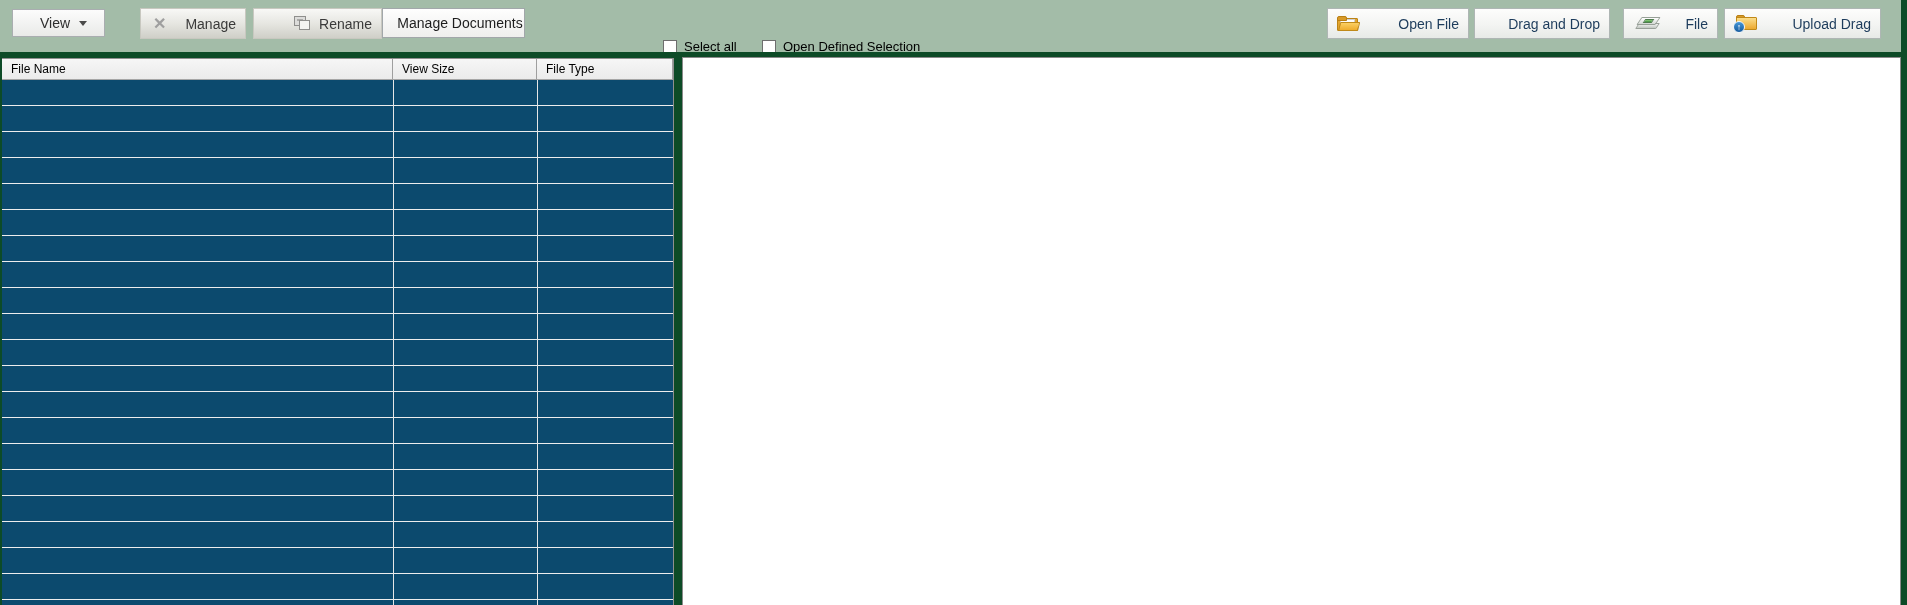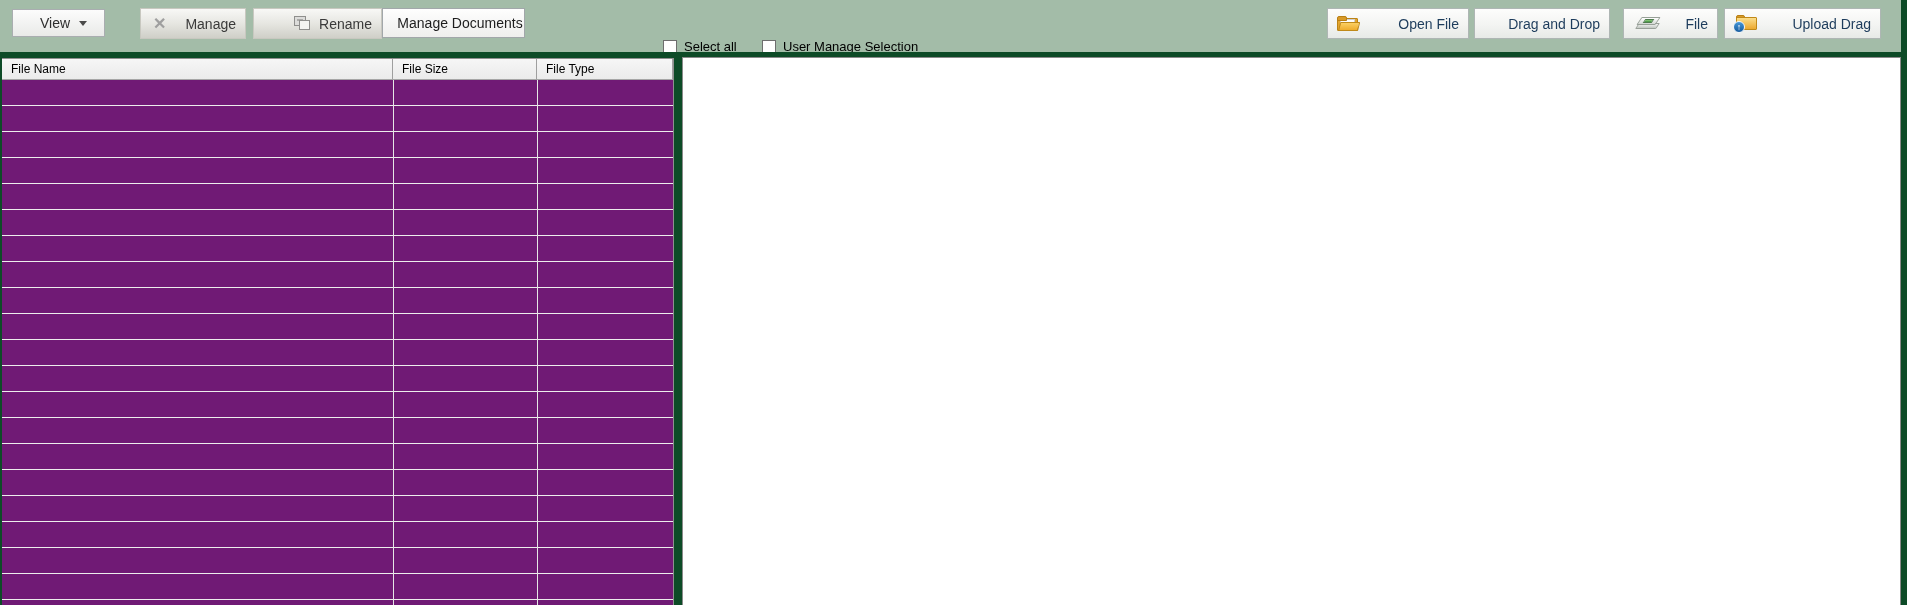--- a/index.html
+++ b/index.html
@@ -80,21 +80,21 @@
   .u-badge { position:absolute; left:-1px; bottom:-1px; width:12px; height:12px;
     border-radius:50%; background:linear-gradient(#4798d8,var(--upload-badge-blue,#145a9e));
     border:1px solid #eef4f9; color:#fff; font-size:9px; line-height:11px;
     text-align:center; font-weight:bold; }
 
   
   .content { position:absolute; left:0; top:52px; width:1907px; height:553px;
     background:var(--frame-green,#0d4b27); }
 
   .left-panel { position:absolute; left:2px; top:6px; width:672px; height:547px;
-    background:#701a75; border-top:1px solid #8f8f8f; border-right:1px solid #8f8f8f;
+    background:#0c4a6e; border-top:1px solid #8f8f8f; border-right:1px solid #8f8f8f;
     overflow:hidden; }
   .list-header { display:flex; height:21px; font-size:12px; color:#000; }
   .hcell { background:linear-gradient(#f6f6f6,#ebebeb); border-right:1px solid #9f9f9f;
     border-bottom:1px solid #a6a6a6; padding:3px 0 0 9px; overflow:hidden; white-space:nowrap; }
   .hc1 { width:391px; } .hc2 { width:144px; } .hc3 { flex:1; }
   .rows { position:absolute; left:0; top:21px; right:0; bottom:0; }
   .row { height:26px; border-bottom:1px solid #ededed; }
   .vline { position:absolute; top:21px; bottom:0; width:1px; background:#e6e6e6; }
   .v1 { left:391px; } .v2 { left:535px; }
 
@@ -131,21 +131,21 @@
       <span class="lbl">Manage Documents</span>
     </div>
 
     <div class="chkgrp chk-selectall">
       <span class="checkbox"></span>
       <span>Select all</span>
     </div>
 
     <div class="chkgrp chk-uds">
       <span class="checkbox"></span>
-      <span>User Manage Selection</span>
+      <span>Open Defined Selection</span>
     </div>
 
     <div class="tbtn navy btn-openfile">
       <span class="folder-icon">
         <span class="f-back"></span>
           <span class="f-paper"></span>
           <span class="f-tab"></span>
           <span class="f-front"></span>
       </span>
       <span class="lbl lbl-right">Open File</span>
@@ -173,21 +173,21 @@
       <span class="lbl lbl-right">Upload Drag</span>
     </div>
 
   </div>
 
   <div class="content">
 
     <div class="left-panel">
       <div class="list-header">
         <div class="hcell hc1">File Name</div>
-        <div class="hcell hc2">File Size</div>
+        <div class="hcell hc2">View Size</div>
         <div class="hcell hc3">File Type</div>
       </div>
       <div class="rows" id="rows">
           <div class="row"></div>
           <div class="row"></div>
           <div class="row"></div>
           <div class="row"></div>
           <div class="row"></div>
           <div class="row"></div>
           <div class="row"></div>

